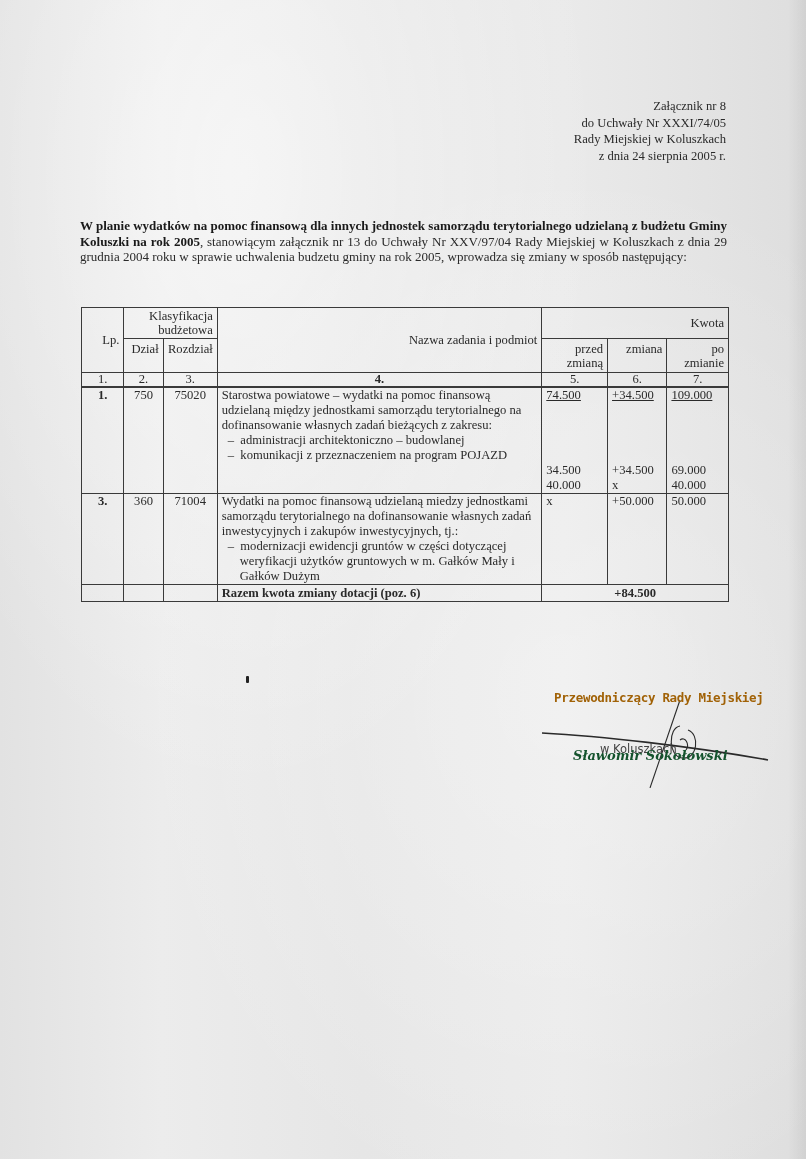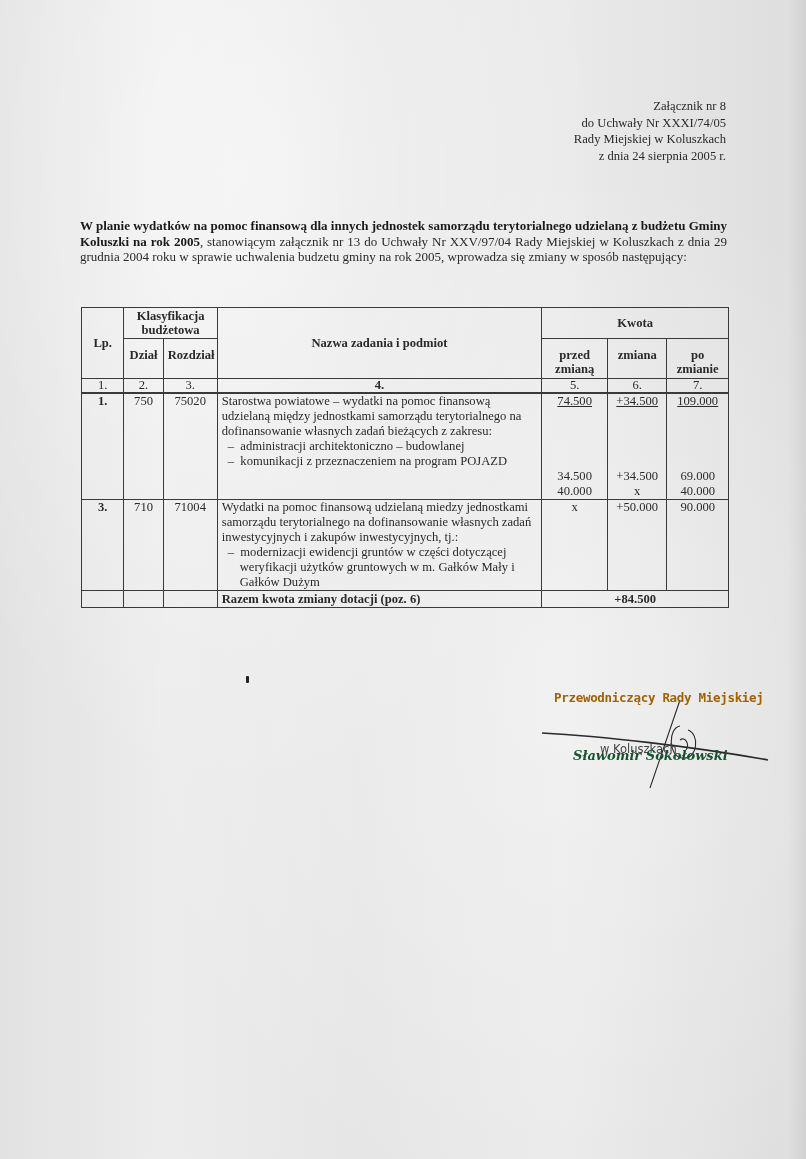--- a/index.html
+++ b/index.html
@@ -28,34 +28,34 @@
     .intro b { font-weight: bold; color: #1a1a1a; }
 
     table.budget {
       position: absolute; left: 81px; top: 307px; width: 648px;
       border-collapse: collapse; font-size: 12.6px; color: #2a2a2a;
       table-layout: fixed;
     }
     table.budget td, table.budget th {
       border: 1px solid #3a3a3a; padding: 0 4px; vertical-align: top;
     }
-    table.budget th { font-weight: bold; text-align: center; vertical-align: middle; line-height: 14px; }
+    table.budget th { font-weight: normal; text-align: right; vertical-align: middle; line-height: 14px; }
     .col-lp { width: 40px; }
     .col-dzial { width: 37px; }
     .col-rozdzial { width: 51px; }
     .col-nazwa { width: 306px; }
     .col-q { width: 62px; }
     .col-q2 { width: 56px; }
     .col-q3 { width: 58px; }
     tr.head1 th { height: 30px; }
-    tr.head2 th { height: 30px; vertical-align: top; padding-top: 9px; }
+    tr.head2 th { height: 30px; vertical-align: top; padding-top: 3px; }
     tr.numrow td { text-align: center; height: 13px; line-height: 13px; }
     tr.numrow { border-bottom: 2px solid #3a3a3a; }
     td.center { text-align: center; }
-    td.right { text-align: center; }
+    td.right { text-align: left; }
     .cell-text { line-height: 15px; padding-top: 1px; margin-left: 28px; }
     .bullet { display: block; padding-left: 18px; text-indent: -12px; }
     .u { text-decoration: underline; }
     .valstack { line-height: 15px; }
     .gap { height: 60px; }
     tr.total td { font-weight: bold; line-height: 16px; margin-left: 42px; }
 
     .signature {
       position: absolute; left: 540px; top: 688px; width: 230px; height: 100px;
     }
@@ -146,29 +146,29 @@
     <td class="right valstack">
       <div class="u">109.000</div>
       <div class="gap"></div>
       <div>69.000</div>
       <div>40.000</div>
     </td>
   </tr>
 
   <tr>
     <td class="center" style="font-weight:bold">3.</td>
-    <td class="center">710</td>
+    <td class="center">360</td>
     <td class="center">71004</td>
     <td class="cell-text">
       <div>Wydatki na pomoc finansową udzielaną miedzy jednostkami samorządu terytorialnego na dofinansowanie własnych zadań inwestycyjnych i zakupów inwestycyjnych, tj.:</div>
       <div class="bullet"><span>–</span>&nbsp;&nbsp;<span>modernizacji ewidencji gruntów w części dotyczącej weryfikacji użytków gruntowych w m. Gałków Mały i Gałków Dużym</span></div>
     </td>
     <td class="right valstack">x</td>
     <td class="right valstack">+50.000</td>
-    <td class="right valstack">90.000</td>
+    <td class="right valstack">50.000</td>
   </tr>
 
   <tr class="total">
     <td></td>
     <td></td>
     <td></td>
     <td>Razem kwota zmiany dotacji (poz. 6)</td>
     <td colspan="3" class="center">+84.500</td>
   </tr>
 </tbody>

